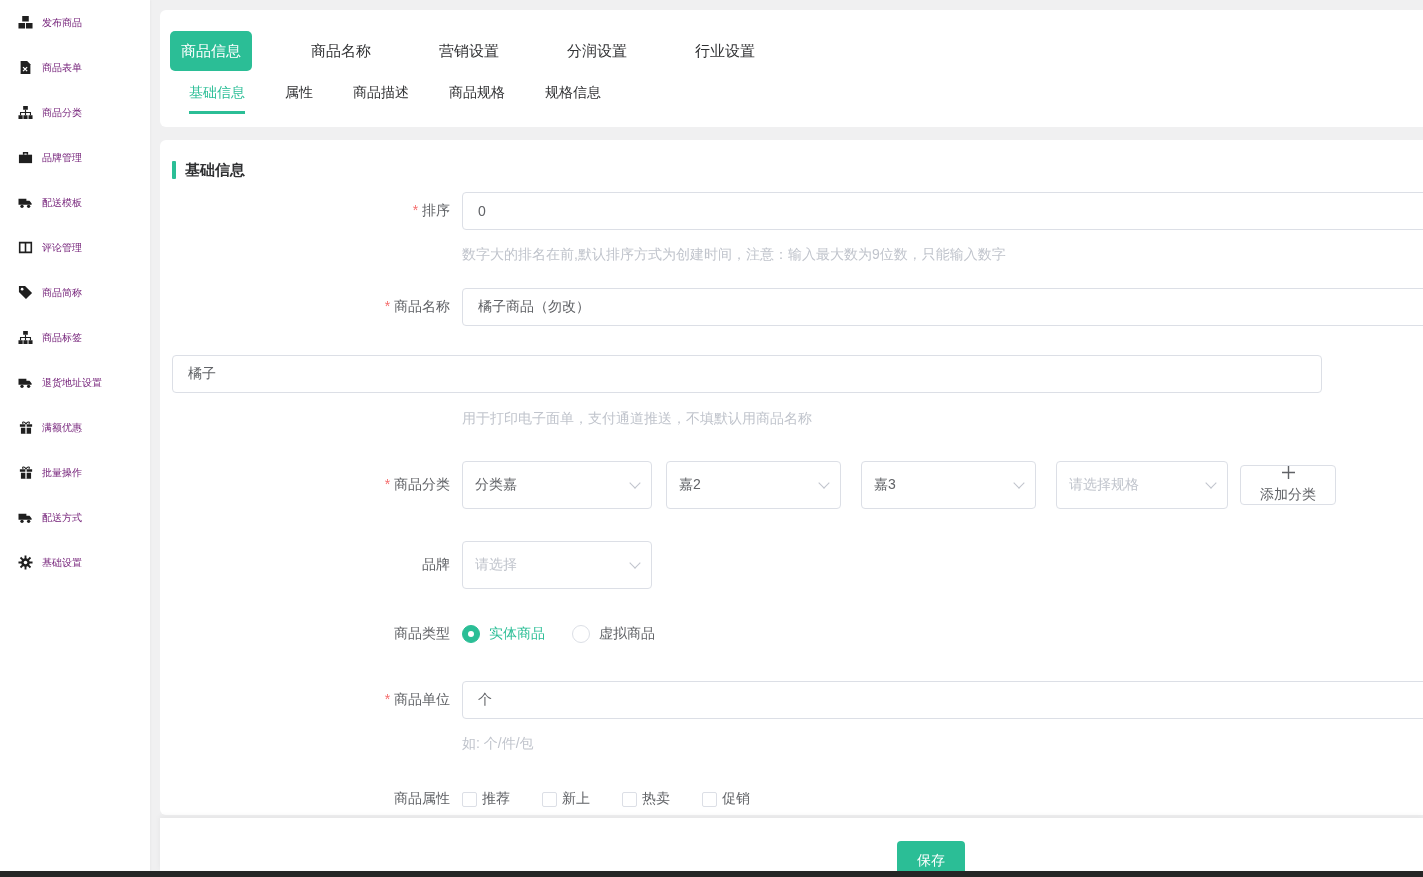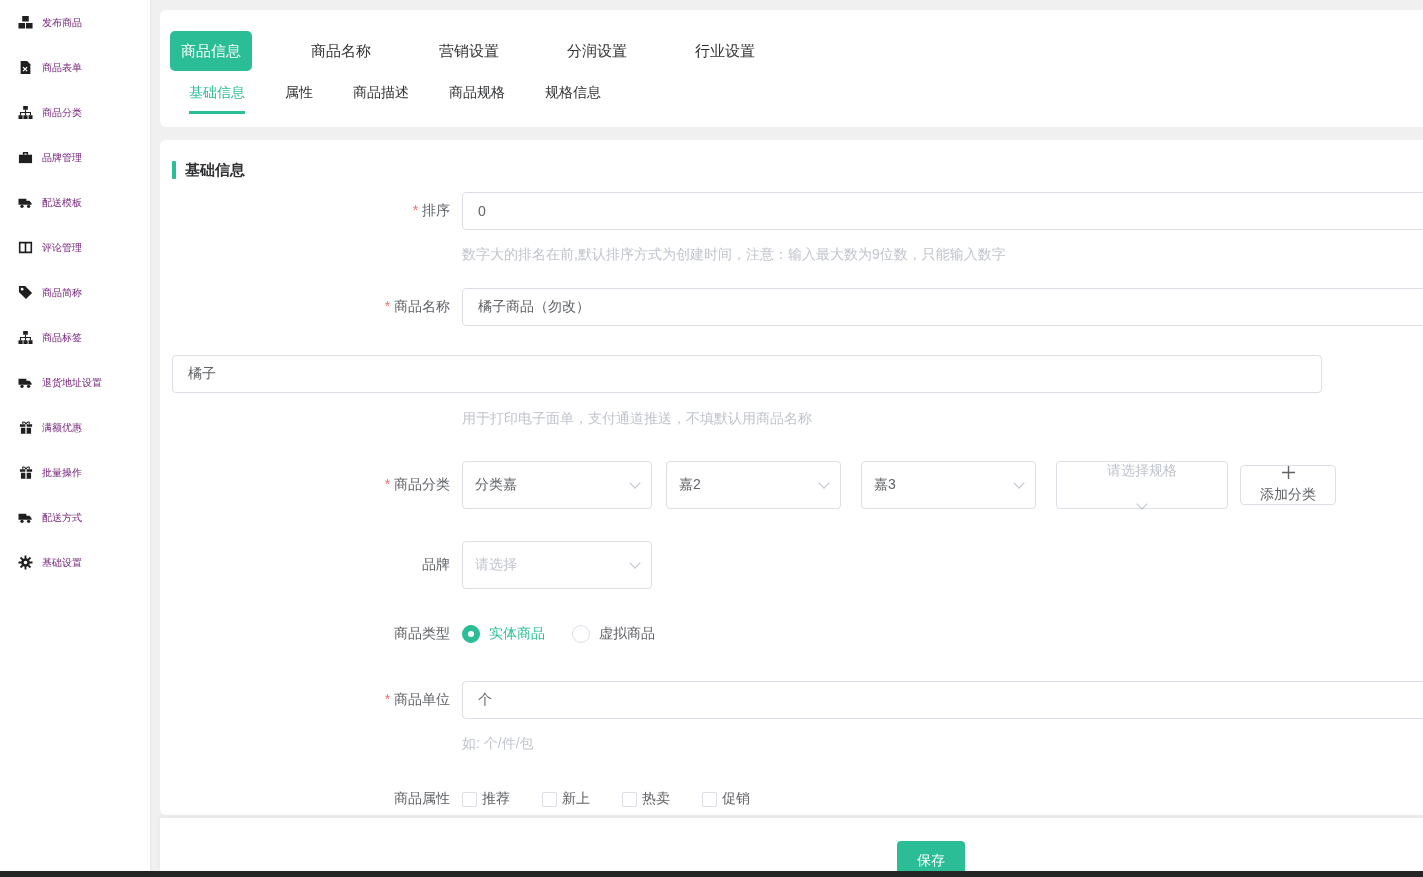--- a/index.html
+++ b/index.html
@@ -252,21 +252,21 @@
           <span class="chev"></span>
         </div>
         <div class="sel" style="width:175px;margin-right:20px;">
           <span class="sv">嘉2</span>
           <span class="chev"></span>
         </div>
         <div class="sel" style="width:175px;margin-right:20px;">
           <span class="sv">嘉3</span>
           <span class="chev"></span>
         </div>
-        <div class="sel" style="width:172px;margin-right:12px;flex-direction:column;">
+        <div class="sel" style="width:172px;margin-right:12px;">
           <span class="sph">请选择规格</span>
           <span class="chev"></span>
         </div>
         <button class="add-btn">
           <svg width="13" height="13" viewBox="0 0 12 12">
               <path d="M6 0v12M0 6h12" stroke="#606266" stroke-width="1.3" fill="none"></path>
             </svg>
           <span>添加分类</span>
         </button>
       </div>

